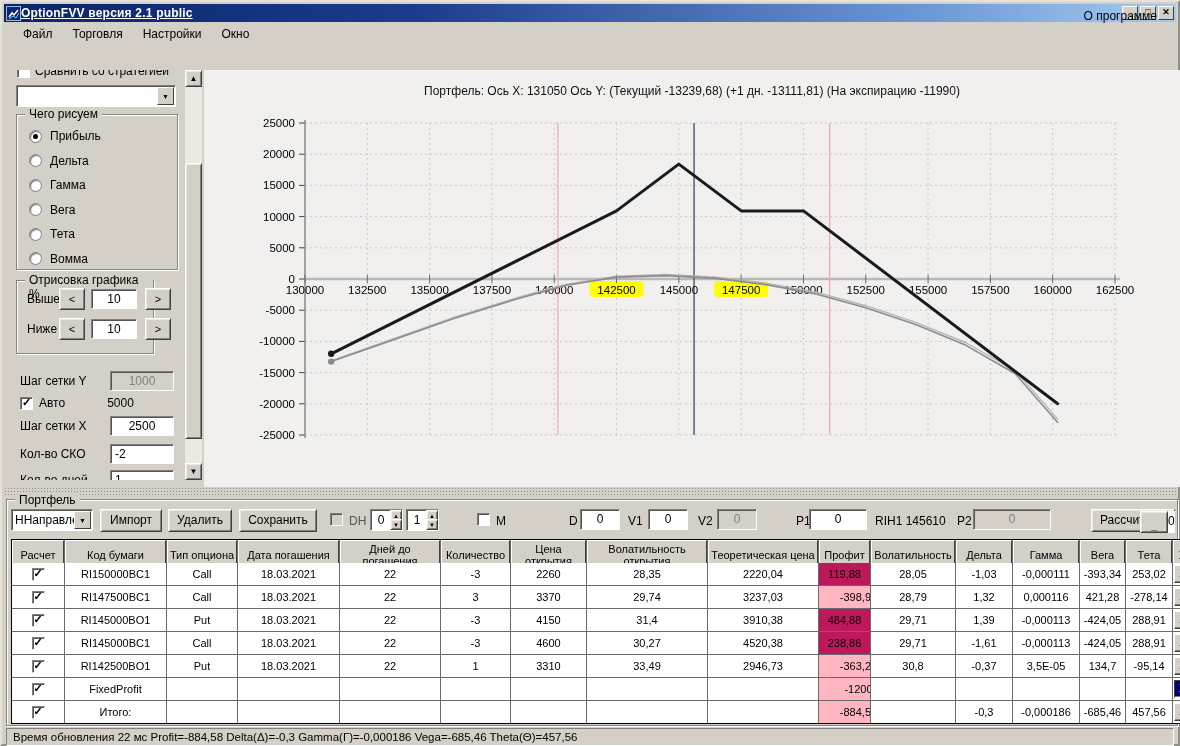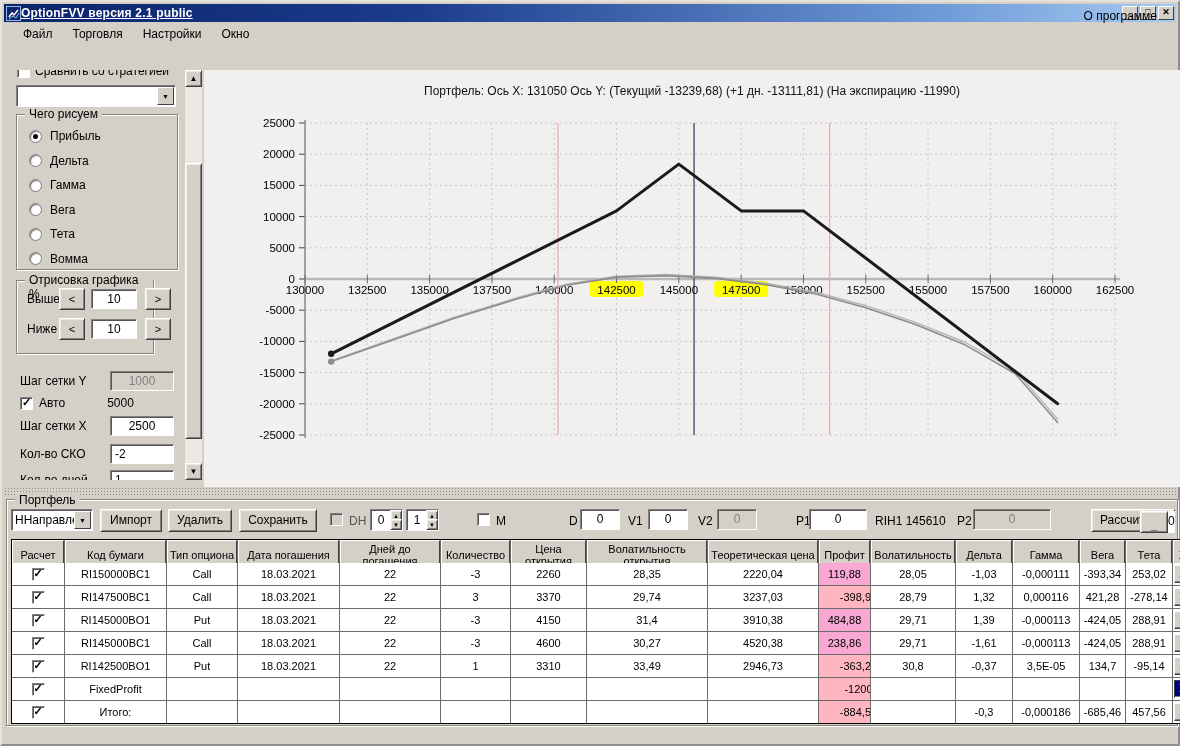--- a/index.html
+++ b/index.html
@@ -64,21 +64,21 @@
   .tfield { position:absolute; top:9px; height:21px; text-align:center; line-height:19px; font-size:12px; }
   .spin { position:absolute; top:9px; width:33px; height:22px; }
   .spin .sv { position:absolute; left:0; top:0; width:20px; height:22px; line-height:20px; text-align:center; font-size:12px; }
   .spin .up,.spin .dn { position:absolute; right:0; width:12px; height:11px; font-size:6px; line-height:10px; text-align:center; }
   .spin .up{ top:0; } .spin .dn{ bottom:0; }
 
   
   #ptable { position:absolute; left:4px; top:39px; display:grid; border:1px solid #000; background:#6a6a6a; grid-gap:1px; }
   #ptable .hcell { background:#d4d0c8; border:1px solid; border-color:#fff #404040 #404040 #fff; display:flex; align-items:center; justify-content:center; text-align:center; font-size:11px; line-height:12px; padding:1px; }
   #ptable .dcell { background:#fff; display:flex; align-items:center; justify-content:center; font-size:11px; overflow:hidden; }
-  #ptable .dcell.green { background:#f9a8d4;text-align:center; }
+  #ptable .dcell.green { background:#be185d;text-align:center; }
   #ptable .dcell.pink  { background:#ffb6c1;padding-left:28px; }
   .xbtn { width:17px; height:18px; background:#d4d0c8; border:1px solid; border-color:#fff #404040 #404040 #fff; box-shadow:inset -1px -1px 0 #808080; font-size:10px; line-height:16px; text-align:center; }
   .xbtn.sel { background:#000080; color:#fff; font-weight:bold; border-color:#404040 #fff #fff #404040; }
 
   
   #statusbar { position:absolute; left:4px; right:4px; top:726px; height:18px; border:1px solid; border-color:#808080 #fff #fff #808080; padding:2px 6px; font-size:11.5px; background:#d4d0c8; white-space:nowrap; overflow:hidden; }
 </style>
 </head>
 <body>
 
@@ -472,14 +472,15 @@
         <div class="dcell">-0,3</div>
         <div class="dcell">-0,000186</div>
         <div class="dcell">-685,46</div>
         <div class="dcell">457,56</div>
         <div class="dcell">
           <div class="xbtn">X</div>
         </div>
       </div>
   </div>
 
+  <div id="statusbar">Время обновления 22 мс  Profit=-884,58 Delta(Δ)=-0,3 Gamma(Г)=-0,000186 Vega=-685,46 Theta(Θ)=457,56</div>
 
 </div>
 
 </body></html>

